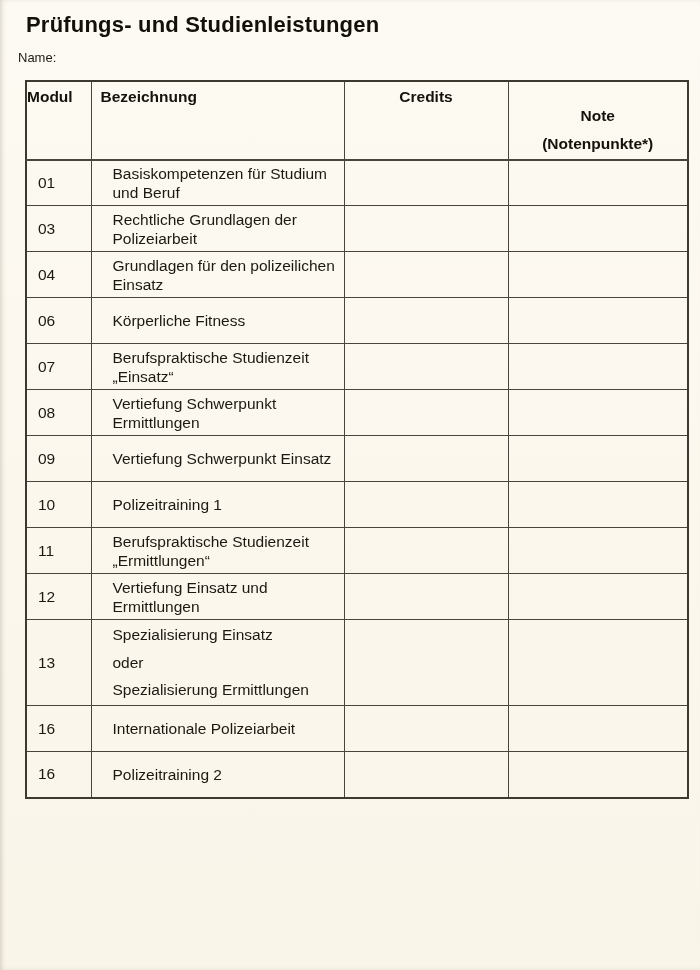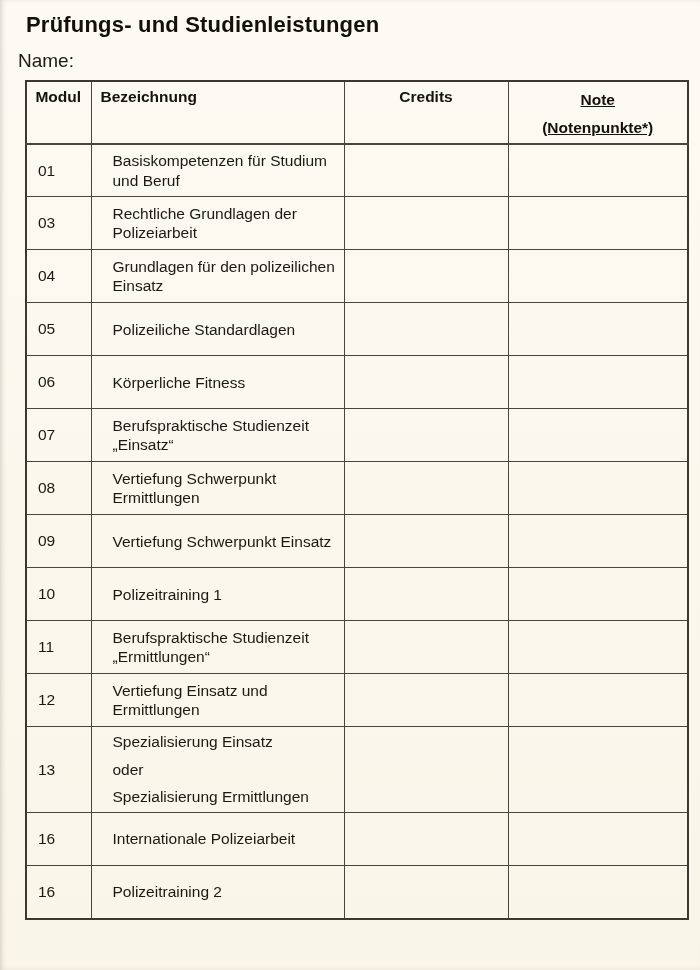--- a/index.html
+++ b/index.html
@@ -28,21 +28,21 @@
     margin: 8px;
     font-size: 22px;
     font-weight: bold;
     letter-spacing: 0.2px;
     color: #121008;
   }
   .name-label {
     position: absolute;
     left: 18px;
     top: 50px;
-    font-size: 19px;
+    font-size: 13px;
     color: #1c1a14;
   }
   table.modules {
     position: absolute;
     left: 25px;
     top: 80px;
     width: 662px;
     border-collapse: collapse;
     table-layout: fixed;
     border: 2px solid #3c3931;
@@ -59,38 +59,37 @@
   }
   thead tr { height: 57px; }
   th {
     font-weight: bold;
     vertical-align: top;
     padding-top: 6px;
     color: #14120b;
     border-bottom-width: 2px;
   }
   th.h-modul {
-    text-align: center;
+    text-align: left;
     padding-left: 0;
   }
   th.h-bez {
     text-align: left;
     padding-left: 9px;
   }
   th.h-cred, th.h-note {
     text-align: center;
     margin-top: 39px;
   }
   th.h-note {
     white-space: pre-line;
     line-height: 1.8;
-    padding-top: 4px;
-    text-decoration: underline;
-  }
-  tbody tr { height: 53px; }
+    padding-top: 20px;
+  }
+  tbody tr { height: 46px; }
   tbody tr.tall { height: 82px; }
   td.modul {
     vertical-align: middle;
     padding-left: 11px;
     color: #1b1912;
   }
   td.bez {
     vertical-align: middle;
     padding-left: 21px;
     padding-right: 4px;
@@ -146,26 +145,20 @@
           <td class="note"></td>
         </tr>
         <tr>
           <td class="modul">04</td>
           <td class="bez">Grundlagen für den polizeilichen
 Einsatz</td>
           <td class="cred"></td>
           <td class="note"></td>
         </tr>
         <tr>
-          <td class="modul">05</td>
-          <td class="bez">Polizeiliche Standardlagen</td>
-          <td class="cred"></td>
-          <td class="note"></td>
-        </tr>
-        <tr>
           <td class="modul">06</td>
           <td class="bez">Körperliche Fitness</td>
           <td class="cred"></td>
           <td class="note"></td>
         </tr>
         <tr>
           <td class="modul">07</td>
           <td class="bez">Berufspraktische Studienzeit
 „Einsatz“</td>
           <td class="cred"></td>

